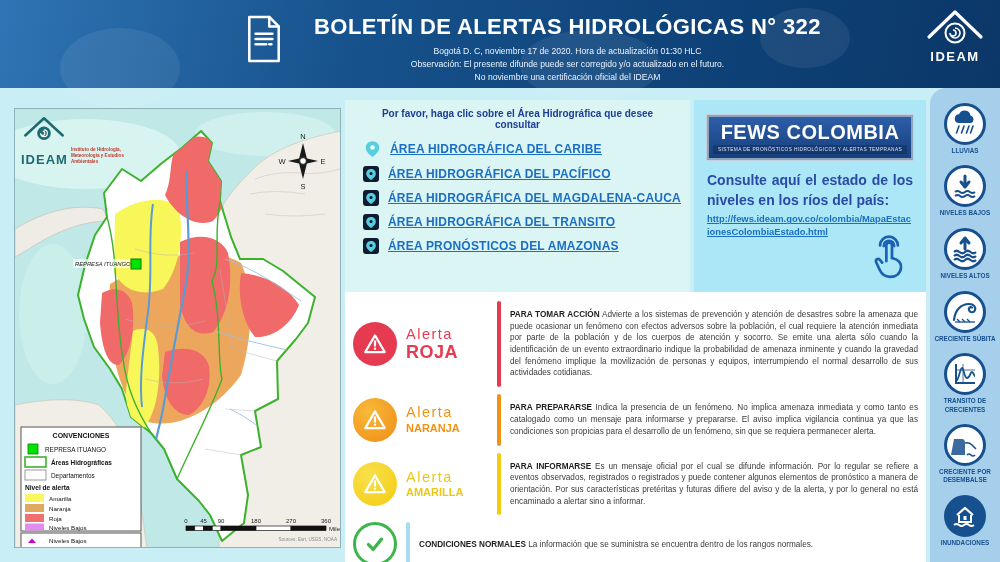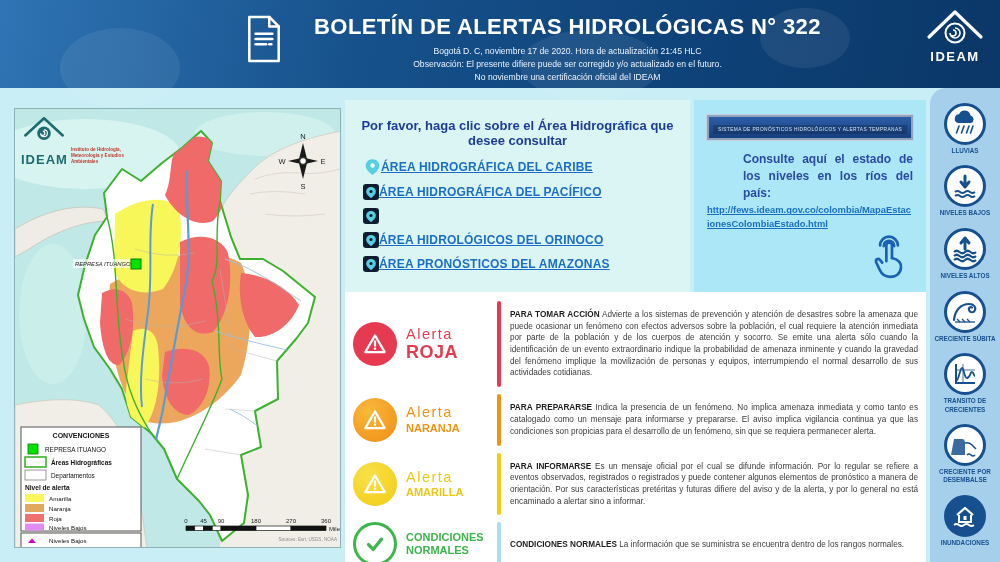--- a/index.html
+++ b/index.html
@@ -34,36 +34,36 @@
   
   .map-panel{position:absolute;left:14px;top:108px;width:327px;height:440px;background:#fff;
     border:1px solid #8fb2b6;box-sizing:border-box;overflow:hidden;}
   .map-logo{position:absolute;left:6px;top:4px;width:150px;z-index:3;}
   .map-logo .row{display:flex;align-items:flex-end;gap:3px;}
   .map-logo .t{color:#1d6b70;font-weight:bold;font-size:13px;letter-spacing:1px;line-height:1;}
   .map-logo .s{color:#c0392b;font-size:4.6px;font-weight:bold;width:58px;line-height:1.35;}
 
   
   .links-panel{position:absolute;left:345px;top:100px;width:345px;height:192px;background:#dbf4f4;}
-  .links-head{color:#1d3d96;font-weight:bold;font-size:13px;text-align:center;margin:18px 14px 10px;}
-  .link-row{display:flex;align-items:center;margin:8px 0 0 18px;cursor:pointer;}
+  .links-head{color:#1d3d96;font-weight:bold;font-size:10px;text-align:center;margin:8px 14px 10px;}
+  .link-row{display:flex;align-items:center;gap:9px;margin:8px 0 0 18px;cursor:pointer;}
   .pin-badge{width:16px;height:16px;background:#0e1c30;border-radius:3px;display:flex;
     align-items:center;justify-content:center;flex:none;}
   .pin-plain{width:18px;height:18px;display:flex;align-items:center;justify-content:center;flex:none;}
   .area-link{color:#1a6fc4;font-weight:bold;font-size:12px;text-decoration:underline;letter-spacing:.2px;}
 
   
   .fews-panel{position:absolute;left:694px;top:100px;width:232px;height:192px;background:#abe7f6;
     padding:15px 13px;box-sizing:border-box;}
   .fews-banner{border:2px solid #8fa3bc;box-shadow:0 0 0 1px #c5d2e2;
     background:linear-gradient(#2d5ea8,#163f7d);padding:5px 4px 4px;text-align:center;}
   .fews-title{color:#fff;font-weight:bold;font-size:20px;letter-spacing:.5px;line-height:1;}
   .fews-sub{color:#d5e4f8;font-size:4.8px;letter-spacing:.4px;margin-top:3px;
     background:rgba(0,0,0,.18);padding:2px 0;}
-  .fews-text{margin-top:11px;color:#2a4aa5;font-size:12px;font-weight:bold;text-align:justify;line-height:1.4;margin-left:36px;}
+  .fews-text{margin-top:11px;color:#2a4aa5;font-size:14px;font-weight:bold;text-align:justify;line-height:1.4;}
   .fews-link{color:#1a6fc4;font-size:9.4px;font-weight:bold;text-decoration:underline;
     word-break:break-all;line-height:1.4;display:block;margin-top:2px;cursor:pointer;}
   .hand-icon{position:absolute;right:16px;bottom:8px;}
 
   
   .alerts-panel{position:absolute;left:345px;top:292px;width:581px;height:270px;background:#fff;
     padding:9px 8px 0 8px;box-sizing:border-box;}
   .alert-row{display:flex;align-items:center;gap:9px;margin-bottom:7px;}
   .alert-icon{width:44px;height:44px;flex:none;border-radius:50%;display:flex;
     align-items:center;justify-content:center;box-sizing:border-box;}
@@ -98,22 +98,22 @@
         <line x1="12" y1="19" x2="28" y2="19"></line>
         <line x1="12" y1="24" x2="28" y2="24"></line>
         <line x1="12" y1="29" x2="22" y2="29"></line>
         <line x1="25" y1="29" x2="27" y2="29"></line>
       </g>
     </svg>
   </span>
   <div class="title-block">
     <h1 class="page-title">BOLETÍN DE ALERTAS HIDROLÓGICAS N° 322</h1>
     <div class="page-sub">
-      <div>Bogotá D. C, noviembre 17 de 2020. Hora de actualización 21:45 HLC</div>
-      <div>Observación: El presente difiere puede ser corregido y/o actualizado en el futuro.</div>
+      <div>Bogotá D. C, noviembre 17 de 2020. Hora de actualización 01:30 HLC</div>
+      <div>Observación: El presente difunde puede ser corregido y/o actualizado en el futuro.</div>
       <div>No noviembre una certificación oficial del IDEAM</div>
     </div>
   </div>
   <div class="hdr-logo">
     <svg width="62" height="42" viewBox="0 0 60 42">
       <path d="M4,32 L30,7 L56,32" stroke="#fff" stroke-width="3.2" fill="none" stroke-linecap="round" stroke-linejoin="round"></path>
       <circle cx="30" cy="28" r="9.5" stroke="#fff" stroke-width="2" fill="none"></circle>
       <path d="M30,28 m0,-5 a5,5 0 1 1 -5,5 a3,3 0 1 0 3,-3" stroke="#fff" stroke-width="1.6" fill="none"></path>
     </svg>
     <div class="t">IDEAM</div>
@@ -355,43 +355,45 @@
     </span>
     <span class="area-link">ÁREA HIDROGRÁFICA DEL PACÍFICO</span>
   </div>
   <div class="link-row">
     <span class="pin-badge">
       <svg width="12" height="13" viewBox="0 0 16 16">
           <path d="M8,.8 C4.3,.8 1.6,3.5 1.6,7 C1.6,11.2 8,15.4 8,15.4 C8,15.4 14.4,11.2 14.4,7 C14.4,3.5 11.7,.8 8,.8 Z" fill="#57cfe0"></path>
           <circle cx="8" cy="6.6" r="2.1" fill="#0e1c30"></circle>
         </svg>
     </span>
+    <span class="area-link">ÁREA HIDROGRÁFICA DEL MAGDALENA-CAUCA</span>
   </div>
   <div class="link-row">
     <span class="pin-badge">
       <svg width="12" height="13" viewBox="0 0 16 16">
           <path d="M8,.8 C4.3,.8 1.6,3.5 1.6,7 C1.6,11.2 8,15.4 8,15.4 C8,15.4 14.4,11.2 14.4,7 C14.4,3.5 11.7,.8 8,.8 Z" fill="#57cfe0"></path>
           <circle cx="8" cy="6.6" r="2.1" fill="#0e1c30"></circle>
         </svg>
     </span>
-    <span class="area-link">ÁREA HIDROLÓGICOS DEL ORINOCO</span>
+    <span class="area-link">ÁREA HIDROGRÁFICA DEL TRANSITO</span>
   </div>
   <div class="link-row">
     <span class="pin-badge">
       <svg width="12" height="13" viewBox="0 0 16 16">
           <path d="M8,.8 C4.3,.8 1.6,3.5 1.6,7 C1.6,11.2 8,15.4 8,15.4 C8,15.4 14.4,11.2 14.4,7 C14.4,3.5 11.7,.8 8,.8 Z" fill="#57cfe0"></path>
           <circle cx="8" cy="6.6" r="2.1" fill="#0e1c30"></circle>
         </svg>
     </span>
     <span class="area-link">ÁREA PRONÓSTICOS DEL AMAZONAS</span>
   </div>
 </div>
 
 <div class="fews-panel">
   <div class="fews-banner">
+    <div class="fews-title">FEWS COLOMBIA</div>
     <div class="fews-sub">SISTEMA DE PRONÓSTICOS HIDROLÓGICOS Y ALERTAS TEMPRANAS</div>
   </div>
   <div class="fews-text">Consulte aquí el estado de los niveles en los ríos del país:</div>
   <span class="fews-link">http://fews.ideam.gov.co/colombia/MapaEstacionesColombiaEstado.html</span>
   <span class="hand-icon">
     <svg width="40" height="46" viewBox="0 0 38 44">
       <g stroke="#1b62b5" stroke-width="2.6" fill="none" stroke-linecap="round" stroke-linejoin="round">
         <path d="M9.5,11 a8.5,8.5 0 0 1 17,0"></path>
         <path d="M13,11.5 a5,5 0 0 1 10,0"></path>
         <path d="M15.5,26 v-15 a2.7,2.7 0 0 1 5.4,0 v12"></path>
@@ -450,21 +452,17 @@
     <span class="alert-bar bar-amarilla"></span>
     <p class="alert-text"><b>PARA INFORMARSE</b> <span>Es un mensaje oficial por el cual se difunde información. Por lo regular se refiere a eventos observados, registrados o registrados y puede contener algunos elementos de pronóstico a manera de orientación. Por sus características pretéritas y futuras difiere del aviso y de la alerta, y por lo general no está encaminado a alertar sino a informar.</span></p>
   </div>
 
   <div class="alert-row">
     <span class="alert-icon ic-normal">
       <svg width="26" height="26" viewBox="0 0 24 24">
           <path d="M6,12.5 L10.3,17 L18,7.5" stroke="#3cb54a" stroke-width="3" fill="none" stroke-linecap="round" stroke-linejoin="round"></path>
         </svg>
     </span>
-    <span class="alert-label">
-      <span class="lbl-norm c-verde">CONDICIONES</span>
-      <span class="lbl-norm c-verde">NORMALES</span>
-    </span>
     <span class="alert-bar bar-normal"></span>
     <p class="alert-text"><b>CONDICIONES NORMALES</b> <span>La información que se suministra se encuentra dentro de los rangos normales.</span></p>
   </div>
 
 </div>
 
 </body></html>

